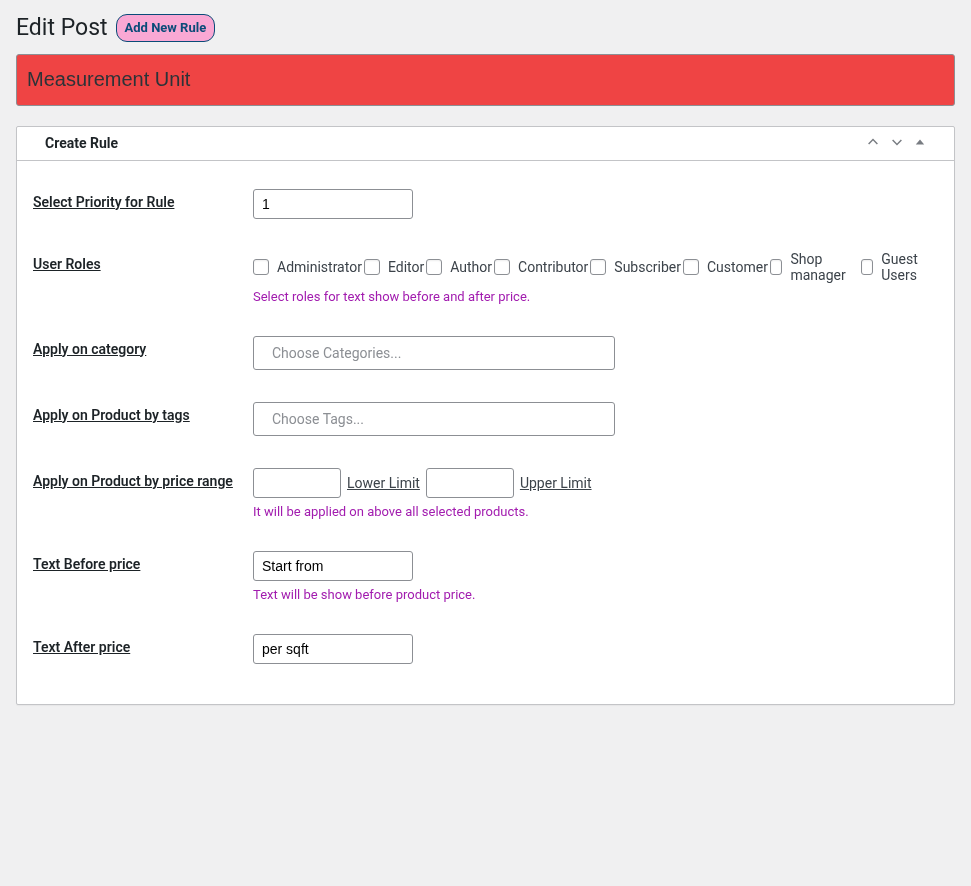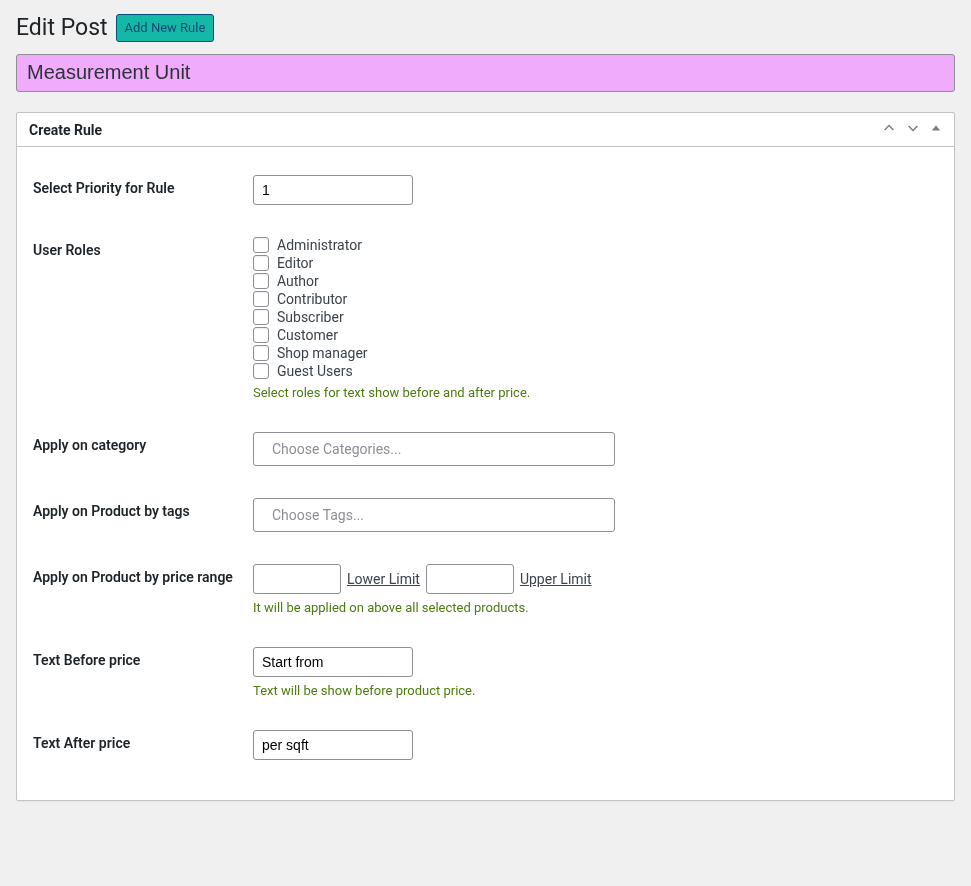--- a/index.html
+++ b/index.html
@@ -26,54 +26,54 @@
     font-weight: 400;
     margin: 0;
     color: #1d2327;
   }
   .add-new-btn {
     display: inline-block;
     font-size: 13px;
     line-height: 1.5;
     padding: 3px 8px;
     border: 1px solid #0a4b78;
-    border-radius: 3px;
+    border-radius: 11px;
     color: #0a4b78;
-    background: #14b8a6;
+    background: #f9a8d4;
     cursor: pointer;
-    font-weight: 400;
+    font-weight: 700;
     text-decoration: none;
   }
   .title-input-wrap {
     margin-bottom: 20px;
   }
   .title-input {
     width: 100%;
     box-sizing: border-box;
     font-size: 20px;
     padding: 6px 10px;
     border: 1px solid #8c8f94;
     border-radius: 3px;
-    background: #f0abfc;
+    background: #ef4444;
     color: #2c3338;
     font-weight: 400;
-    height: 38px;
+    height: 52px;
   }
   .postbox {
     border: 1px solid #c3c4c7;
     background: #fff;
     border-radius: 2px;
     box-shadow: 0 1px 1px rgba(0,0,0,0.04);
   }
   .postbox-header {
     display: flex;
-    align-items: flex-end;
+    align-items: center;
     justify-content: space-between;
     border-bottom: 1px solid #c3c4c7;
-    padding: 8px 12px;
+    padding: 8px 28px;
   }
   .postbox-header .box-title {
     font-weight: 700;
     font-size: 14px;
     color: #1d2327;
   }
   .postbox-controls {
     display: flex;
     align-items: center;
     gap: 10px;
@@ -93,20 +93,21 @@
   }
   table.form-table th {
     text-align: left;
     vertical-align: top;
     padding: 20px 10px 20px 0;
     font-weight: 600;
     font-size: 14px;
     width: 210px;
     color: #1d2327;
     line-height: 1.3;
+    text-decoration: underline;
   }
   table.form-table td {
     vertical-align: middle;
     padding: 16px 0;
     font-size: 13px;
     color: #3c434a;
   }
   .small-input {
     width: 160px;
     padding: 3px 8px;
@@ -122,21 +123,20 @@
     padding: 3px 8px;
     height: 30px;
     box-sizing: border-box;
     border: 1px solid #8c8f94;
     border-radius: 3px;
     background: #fff;
     font-size: 14px;
   }
   .checkbox-list {
     display: flex;
-    flex-direction: column;
     gap: 2px;
   }
   .checkbox-row {
     display: flex;
     align-items: center;
     gap: 8px;
     font-size: 14px;
     color: #3c434a;
   }
   .wp-checkbox {
@@ -145,21 +145,21 @@
     width: 16px;
     height: 16px;
     border: 1px solid #8c8f94;
     border-radius: 3px;
     background: #fff;
     cursor: pointer;
     box-shadow: inset 0 1px 2px rgba(0,0,0,0.07);
     margin: 0;
   }
   .desc {
-    color: #4d7c0f;
+    color: #a21caf;
     font-size: 13px;
     margin-top: 6px;
   }
   .select2 {
     width: 362px;
     min-height: 34px;
     border: 1px solid #8c8f94;
     border-radius: 3px;
     background: #fff;
     display: flex;

